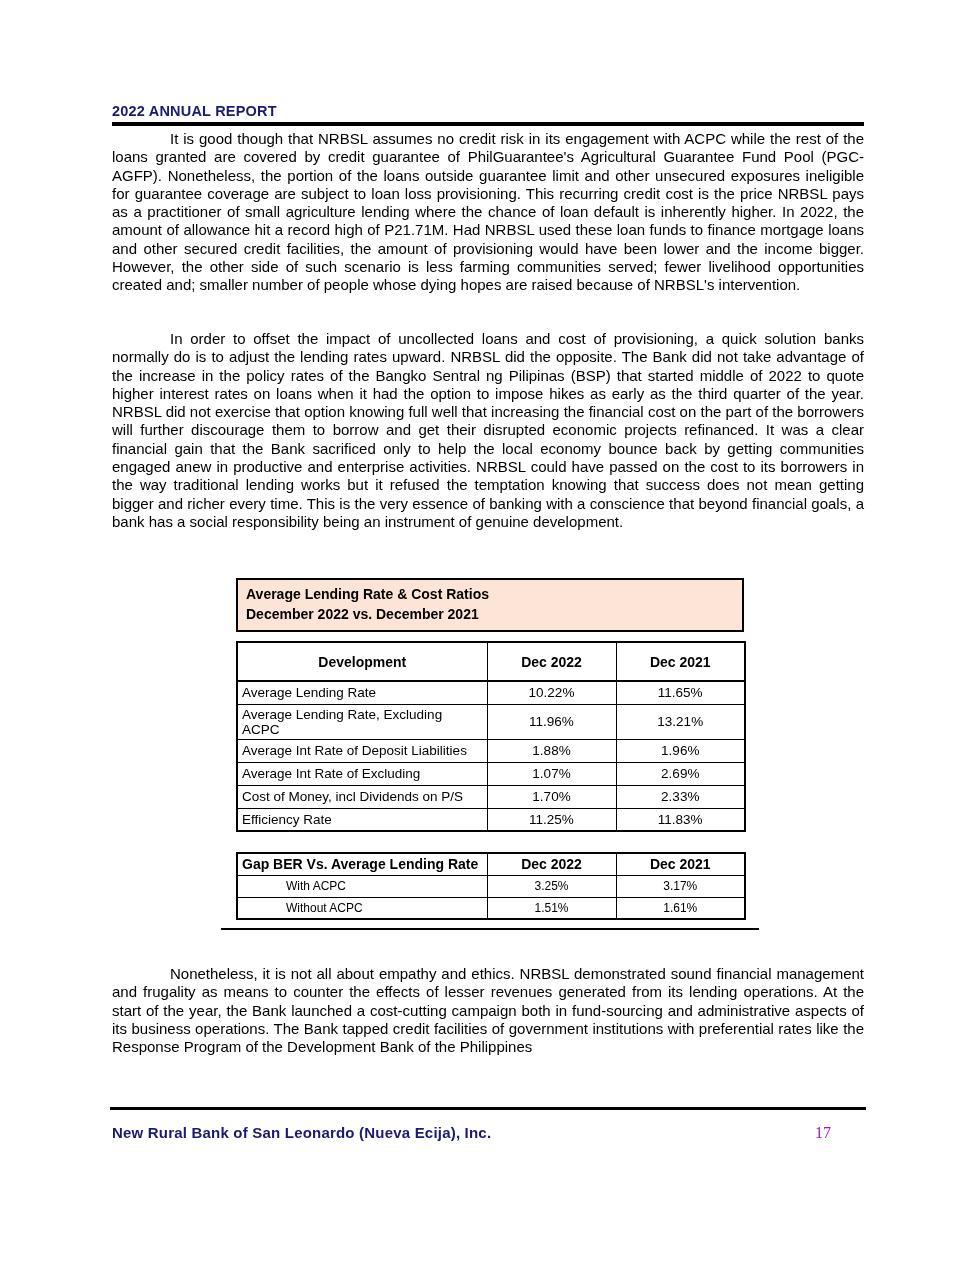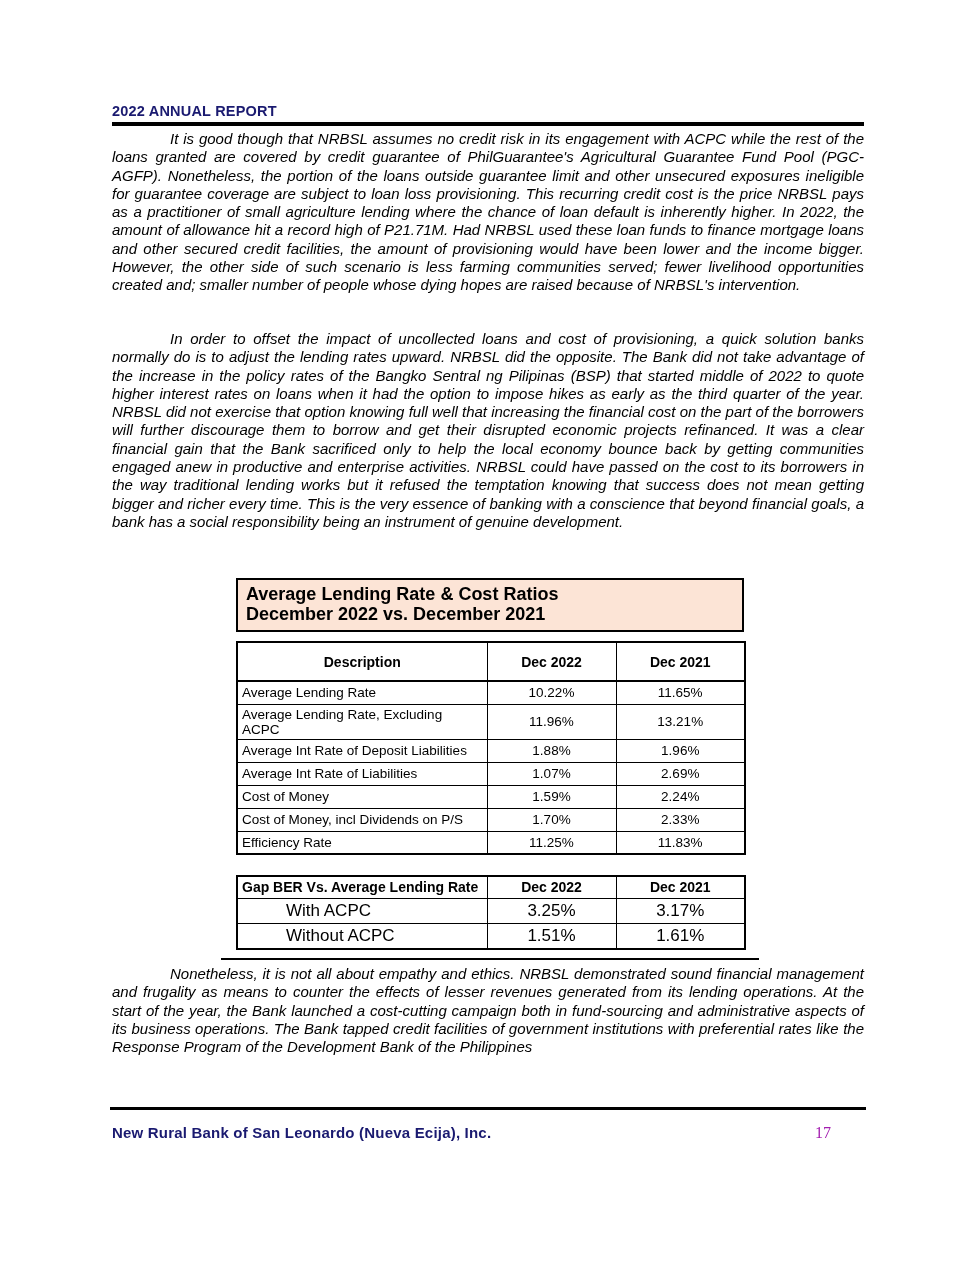--- a/index.html
+++ b/index.html
@@ -12,32 +12,32 @@
   }
   .page-header { position: absolute; top: 103px; left: 112px; width: 752px; }
   .report-title {
     font-size: 14.5px; font-weight: bold; color: #1a1a70;
     letter-spacing: 0.2px;
   }
   .header-rule { margin-top: 3px; height: 4px; background: #000; }
 
   .para {
     position: absolute; left: 112px; width: 752px;
-    font-size: 15px; line-height: 18.3px; text-align: justify; font-style: italic;
+    font-size: 15px; line-height: 18.3px; text-align: justify;
   }
   .para p { text-indent: 58px; }
   .para-1 { top: 130px; }
   .para-2 { top: 330px; }
   .para-3 { top: 965px; }
 
   .tables-block { position: absolute; top: 578px; left: 236px; width: 508px; }
   .table-title-box {
     border: 2px solid #000; background: #fce4d6;
     padding: 4px 8px 6px 8px;
-    font-size: 18px; font-weight: bold; line-height: 20px;
+    font-size: 14px; font-weight: bold; line-height: 20px;
   }
   table { border-collapse: collapse; table-layout: fixed; width: 508px; }
   .rates-table { margin-top: 9px; border: 2px solid #000; }
   .rates-table th, .rates-table td,
   .gap-table th, .gap-table td { border: 1px solid #000; }
   .rates-table thead th {
     height: 39px; font-size: 14px; font-weight: bold;
     text-align: center; vertical-align: middle;
     border-bottom: 2px solid #000;
   }
@@ -47,21 +47,21 @@
   col.c-desc { width: 250px; }
   col.c-y1 { width: 129px; }
   col.c-y2 { width: 129px; }
 
   .gap-table { margin-top: 20px; border: 2px solid #000; }
   .gap-table th {
     height: 22px; font-size: 14px; font-weight: bold; vertical-align: middle;
   }
   .gap-table th.gap-head-label { text-align: left; padding: 1px 4px; }
   .gap-table th.gap-head-col { text-align: center; }
-  .gap-table td { height: 22px; font-size: 17px; vertical-align: middle; }
+  .gap-table td { height: 22px; font-size: 12px; vertical-align: middle; }
   .gap-table td.cell-label { padding-left: 48px; }
 
   .thin-rule {
     position: relative; left: -15px; width: 538px; height: 2px;
     background: #000; margin-top: 8px;
   }
 
   .footer-rule { position: absolute; top: 1107px; left: 110px; width: 756px; height: 3px; background: #000; }
   .page-footer {
     position: absolute; top: 1124px; left: 112px; width: 752px;
@@ -99,21 +99,21 @@
   </div>
 
   <table class="rates-table">
     <colgroup>
         <col class="c-desc">
         <col class="c-y1">
         <col class="c-y2">
       </colgroup>
     <thead>
       <tr>
-        <th>Description</th>
+        <th>Development</th>
         <th>Dec 2022</th>
         <th>Dec 2021</th>
       </tr>
     </thead>
     <tbody>
       <tr>
         <td class="cell-label">Average Lending Rate</td>
         <td class="cell-val">10.22%</td>
         <td class="cell-val">11.65%</td>
       </tr>
@@ -121,28 +121,23 @@
         <td class="cell-label">Average Lending Rate, Excluding ACPC</td>
         <td class="cell-val">11.96%</td>
         <td class="cell-val">13.21%</td>
       </tr>
       <tr>
         <td class="cell-label">Average Int Rate of Deposit Liabilities</td>
         <td class="cell-val">1.88%</td>
         <td class="cell-val">1.96%</td>
       </tr>
       <tr>
-        <td class="cell-label">Average Int Rate of Liabilities</td>
+        <td class="cell-label">Average Int Rate of Excluding</td>
         <td class="cell-val">1.07%</td>
         <td class="cell-val">2.69%</td>
-      </tr>
-      <tr>
-        <td class="cell-label">Cost of Money</td>
-        <td class="cell-val">1.59%</td>
-        <td class="cell-val">2.24%</td>
       </tr>
       <tr>
         <td class="cell-label">Cost of Money, incl Dividends on P/S</td>
         <td class="cell-val">1.70%</td>
         <td class="cell-val">2.33%</td>
       </tr>
       <tr>
         <td class="cell-label">Efficiency Rate</td>
         <td class="cell-val">11.25%</td>
         <td class="cell-val">11.83%</td>

